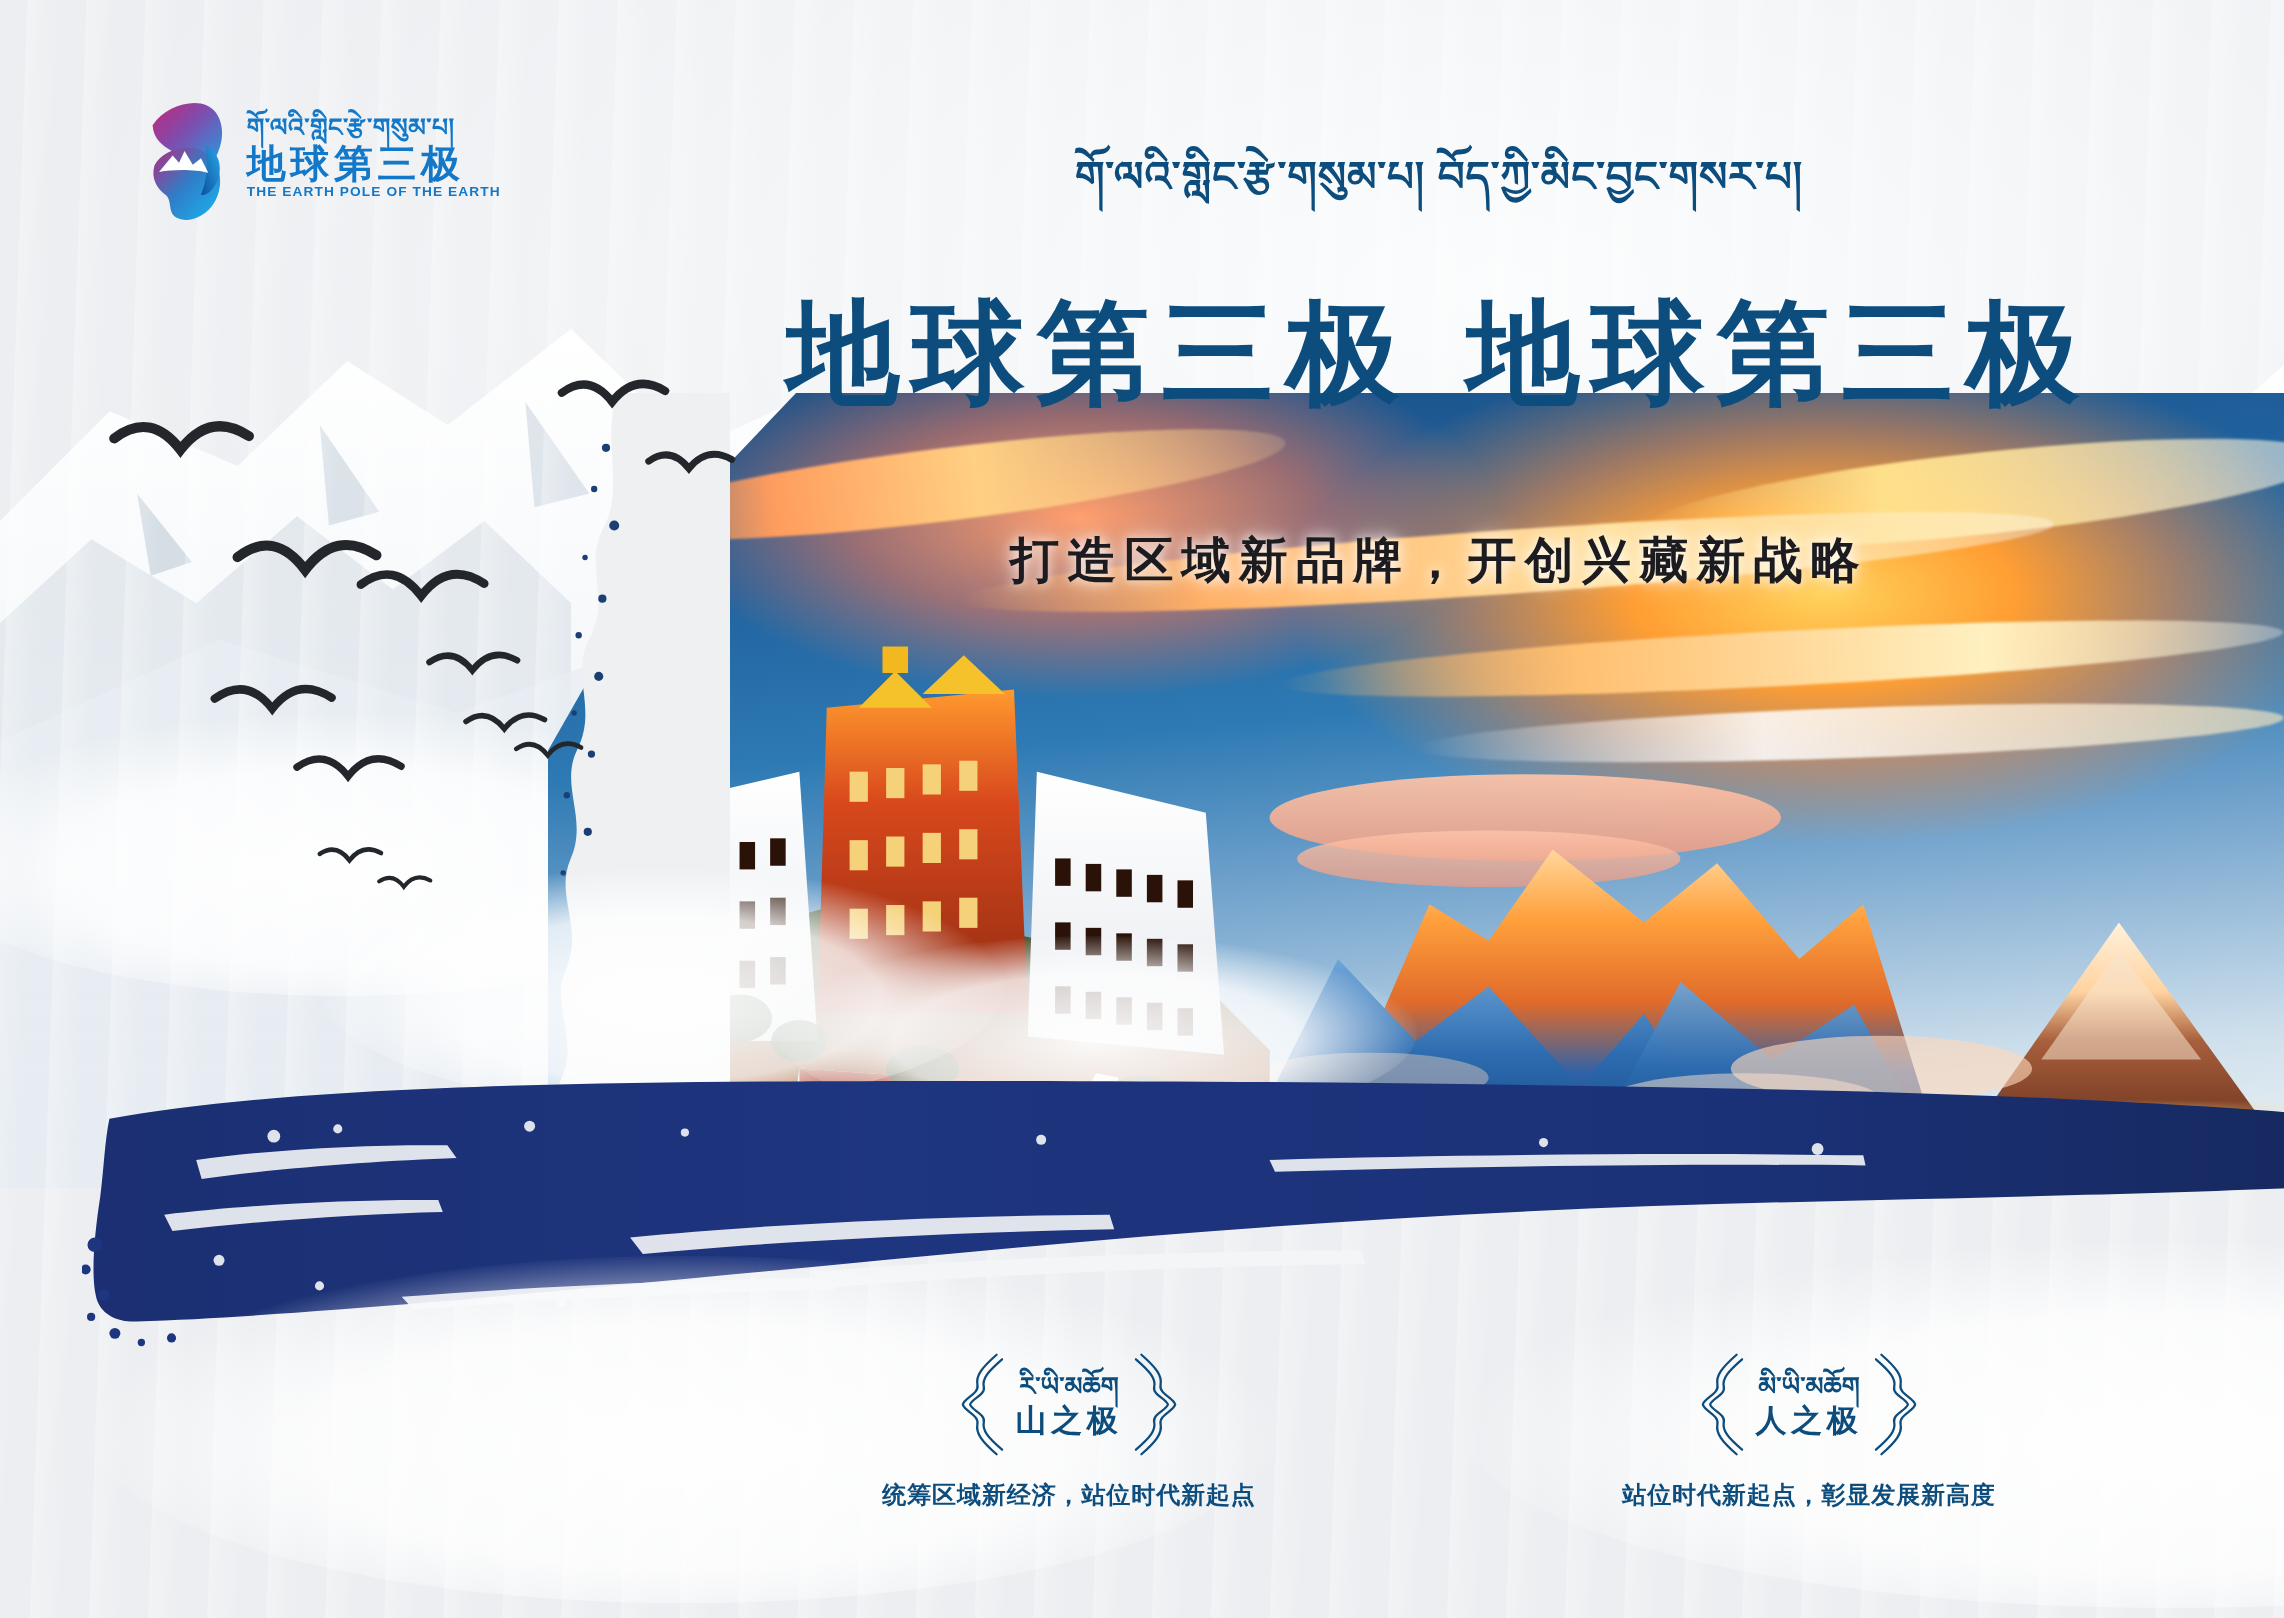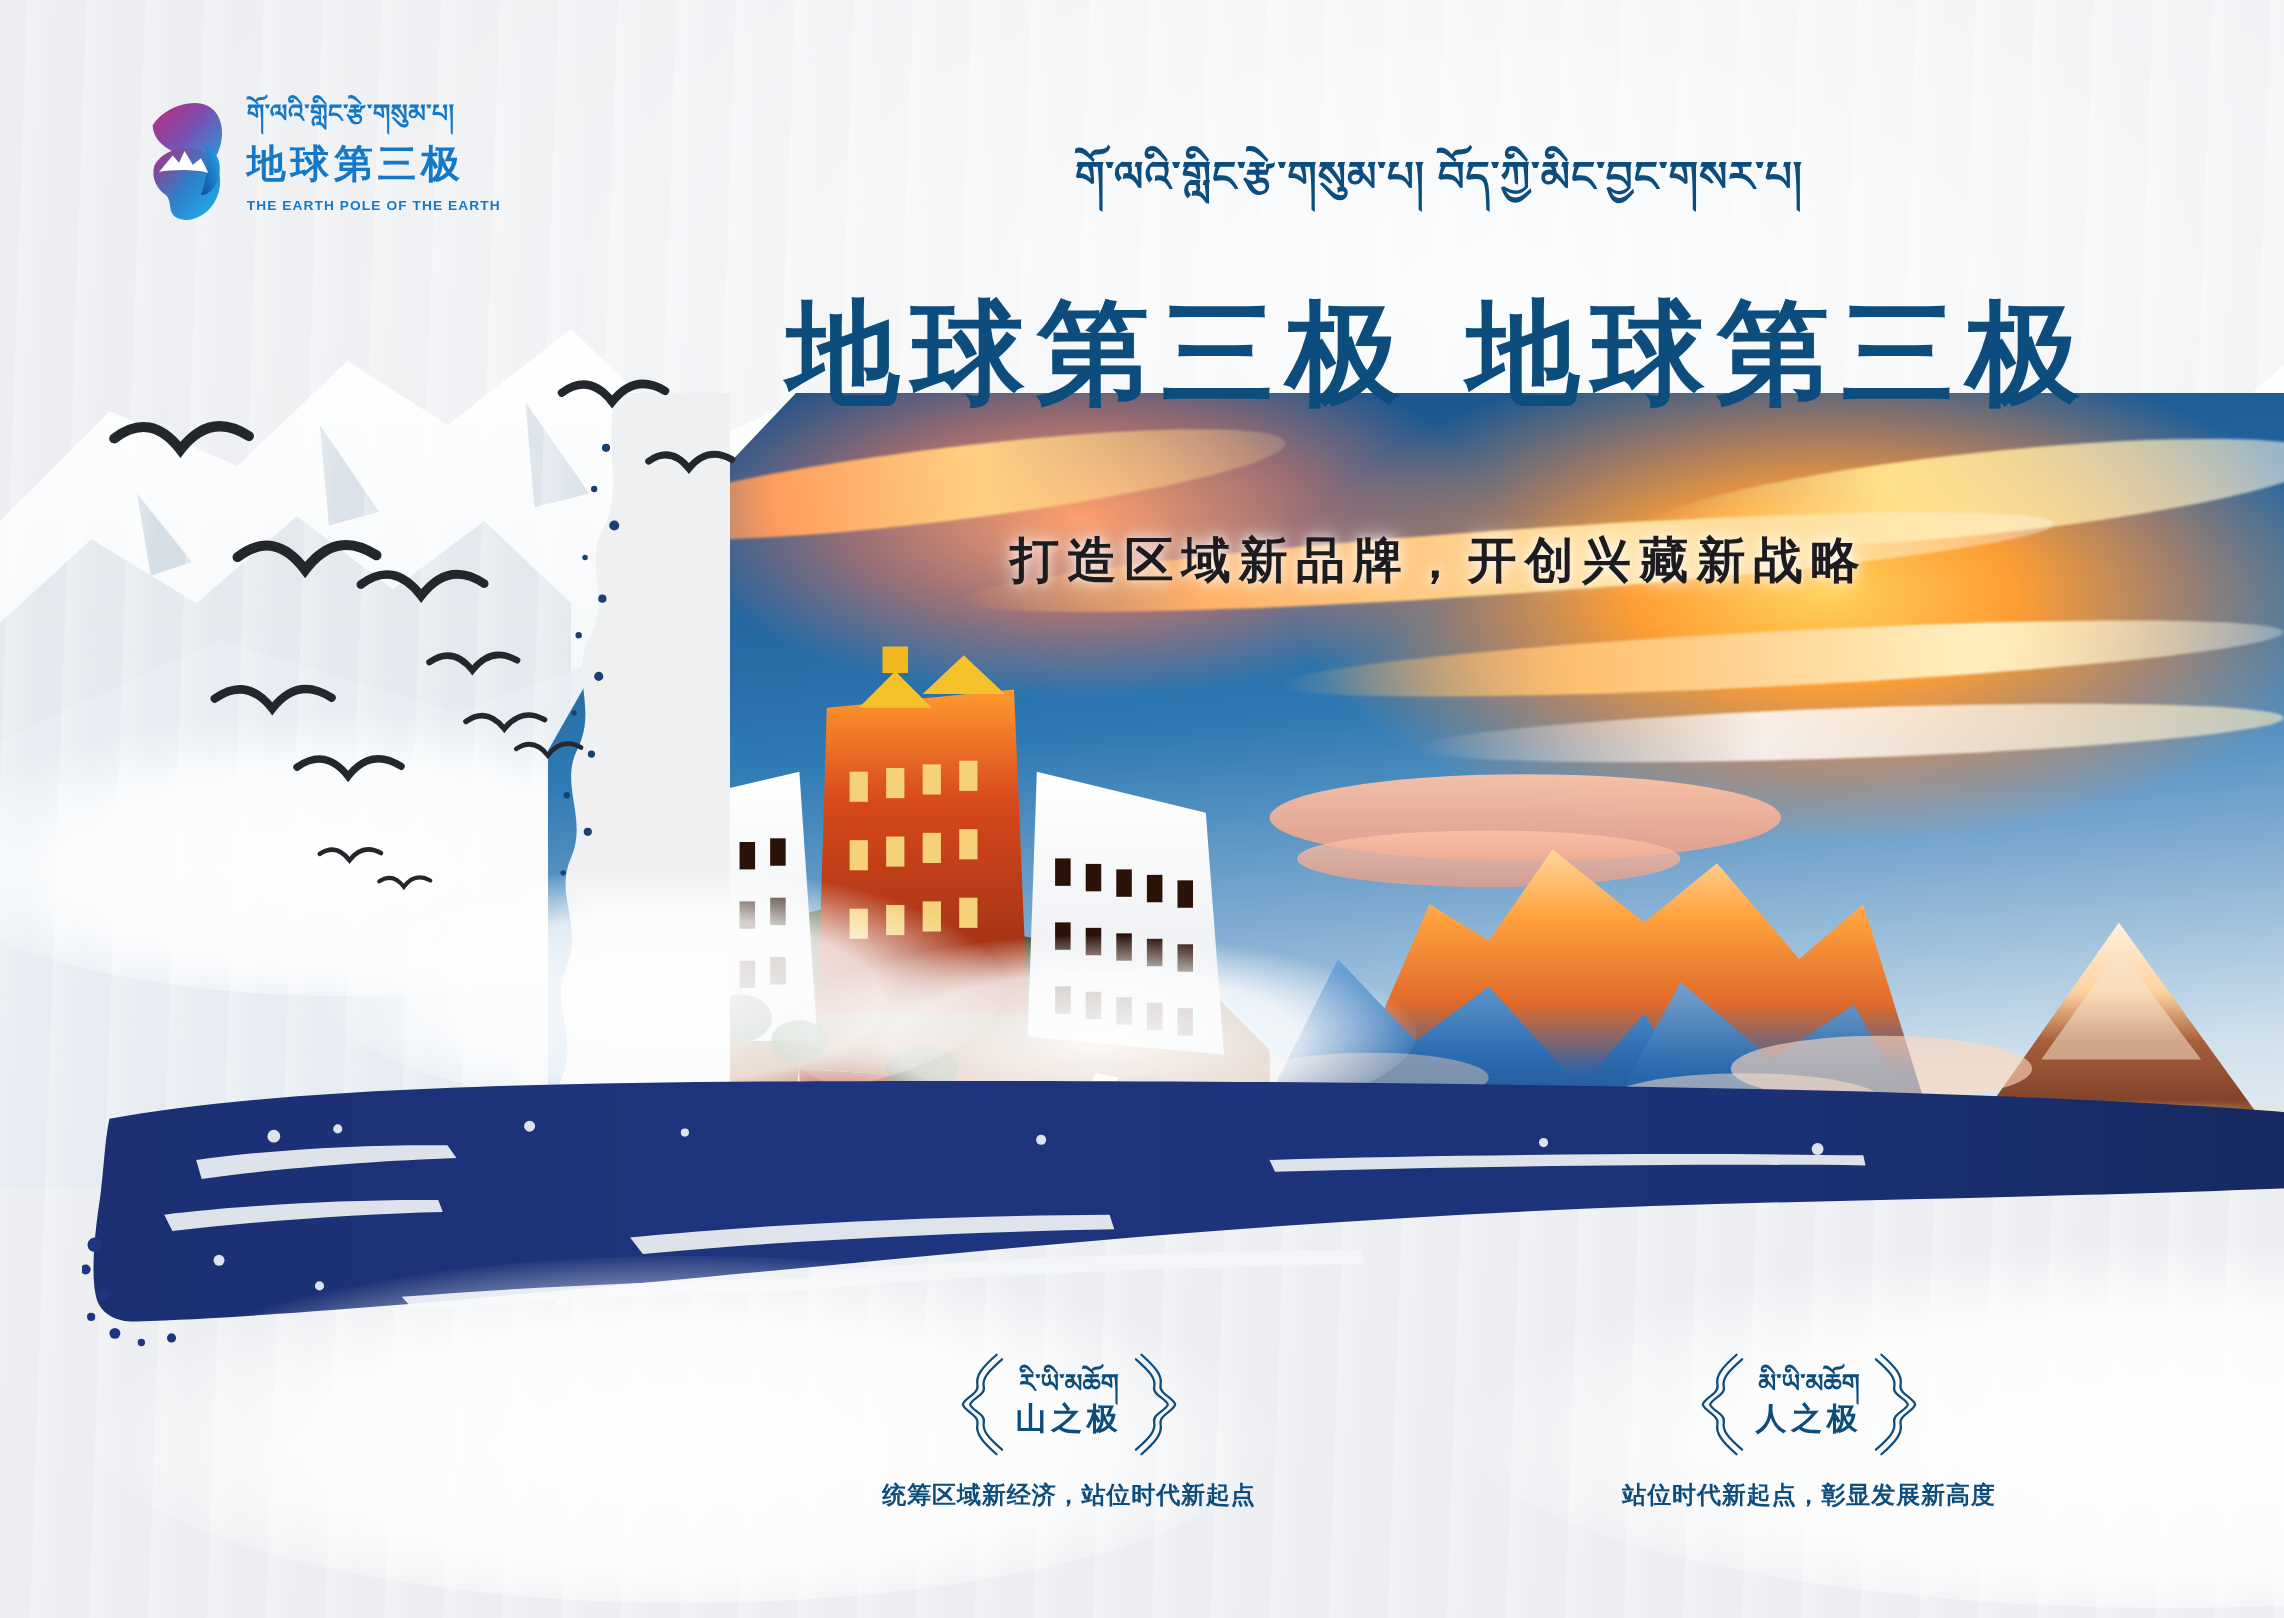--- a/index.html
+++ b/index.html
@@ -100,21 +100,21 @@
   .brush svg{display:block;width:100%;height:100%;}
 
   
   .birds{position:absolute;left:0;top:0;width:2878px;height:1370px;pointer-events:none;}
   .birds svg{display:block;width:100%;height:100%;}
 
   
   .logo{position:absolute;left:137px;top:87px;display:flex;align-items:center;gap:13.7px;}
   .logo-mark{width:96px;height:137px;flex:0 0 auto;}
   .logo-mark svg{display:block;width:100%;height:100%;}
-  .logo-text{display:flex;flex-direction:column;justify-content:center;gap:16px;}
+  .logo-text{display:flex;flex-direction:column;justify-content:center;gap:2px;}
   .logo-tib{font-size:25px;line-height:1.15;color:#1478c8;font-weight:700;letter-spacing:0.5px;white-space:nowrap;}
   .logo-cn{font-size:39px;line-height:1;color:#1478c8;font-weight:900;letter-spacing:4.6px;white-space:nowrap;}
   .logo-en{font-size:13.7px;line-height:1;color:#1478c8;font-weight:900;letter-spacing:1.1px;white-space:nowrap;}
 
   
   .tib-header{
     position:absolute;left:0;top:151px;width:2878px;
     text-align:center;color:#0d4d7e;
     font-size:42px;line-height:1.25;font-weight:700;letter-spacing:0.9px;
     white-space:nowrap;
@@ -140,21 +140,21 @@
 
   
   .pillars{
     position:absolute;left:0;top:1352px;width:2878px;height:210px;
     display:flex;justify-content:center;align-items:flex-start;gap:201px;
   }
   .pillar{width:539px;display:flex;flex-direction:column;align-items:center;}
   .pillar-head{display:flex;align-items:center;justify-content:center;gap:12px;width:100%;}
   .brk{width:55px;height:105px;flex:0 0 auto;}
   .brk svg{display:block;width:100%;height:100%;}
-  .pillar-labels{display:flex;flex-direction:column;align-items:center;gap:1px;font-family:Liberation Mono, monospace;}
+  .pillar-labels{display:flex;flex-direction:column;align-items:center;gap:1px;}
   .pillar-tib{font-size:25.6px;line-height:1.2;color:#0d4d7e;font-weight:700;white-space:nowrap;}
   .pillar-cn{font-size:31px;line-height:1.15;color:#0d4d7e;font-weight:900;letter-spacing:4.6px;white-space:nowrap;text-align:right;}
   .pillar-desc{
     margin-top:24px;font-size:24px;line-height:1.2;color:#0d4d7e;
     font-weight:700;letter-spacing:0.9px;white-space:nowrap;text-align:center;
   }
 </style>
 </head>
 <body>
 

